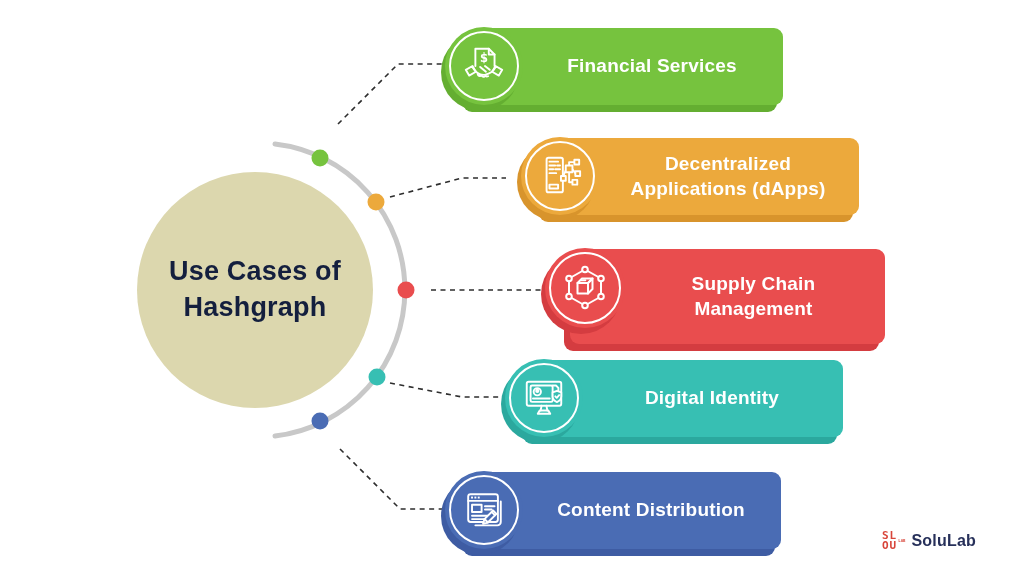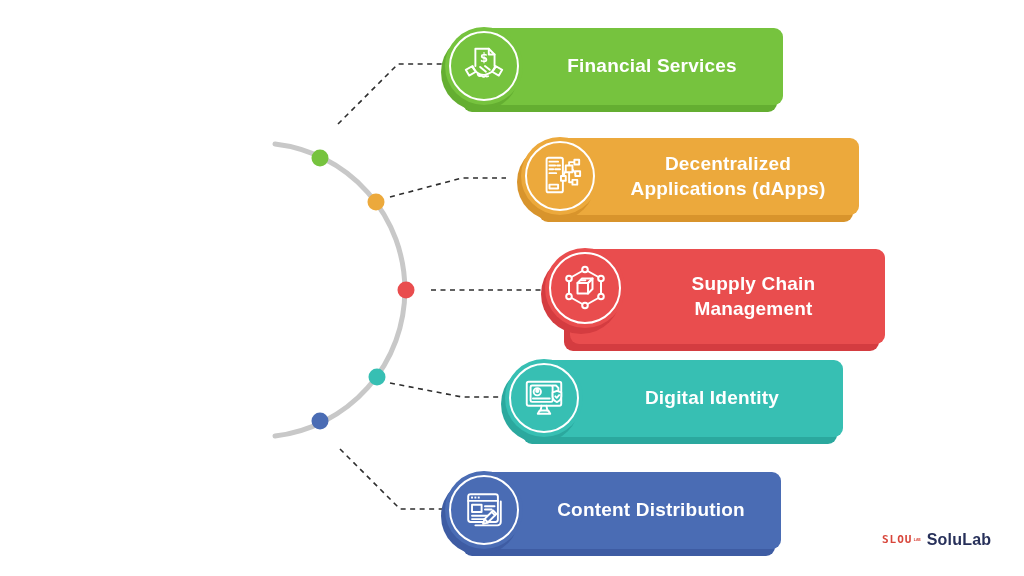--- a/index.html
+++ b/index.html
@@ -44,21 +44,21 @@
   }
   .uc-2 .icon-circle{width:80px;height:80px;left:-25px;top:-1px;}
   .icon-ring{position:absolute;inset:4px;border:2.5px solid #fff;border-radius:50%;}
   .icon-circle svg{position:relative;stroke:#fff;stroke-width:2;fill:none;
     stroke-linecap:round;stroke-linejoin:round;}
   .fillbg{fill:var(--c);}
   .fillwhite{fill:#fff;stroke:none;}
   
   .logo{position:absolute;left:882px;top:531px;display:flex;align-items:center;gap:6px;}
   .logo-mark{display:flex;align-items:center;gap:1px;}
-  .lm-main{display:flex;flex-direction:row;color:var(--logo-red,#d8453a);
+  .lm-main{display:flex;flex-direction:column;color:var(--logo-red,#d8453a);
     font-family:"DejaVu Sans Mono", monospace;font-weight:bold;font-size:11px;line-height:10px;letter-spacing:1px;}
   .lm-side{display:flex;flex-direction:column;color:var(--logo-red,#d8453a);
     font-family:"DejaVu Sans Mono", monospace;font-weight:bold;font-size:4px;line-height:4px;}
   .logo-text{color:var(--logo-navy,#27305a);font-size:16px;font-weight:600;letter-spacing:.2px;}
 </style>
 </head>
 <body>
 
 <div class="canvas" style="--arc: #C8C8C8; --dash: #2E2E2E; --circle-bg: #DCD7AE; --title-color: #141F3E; --logo-red: #D8453A; --logo-navy: #27305A;">
 
@@ -69,20 +69,24 @@
     <path class="dash" d="M431 290 L546 290"></path>
     <path class="dash" d="M390 383 L462 397 L506 397"></path>
     <path class="dash" d="M340 449 L400 509 L448 509"></path>
     <circle class="dot" cx="320" cy="158" r="8.5" style="--c: #76C33E; --cd: #64AE31;"></circle>
     <circle class="dot" cx="376" cy="202" r="8.5" style="--c: #ECA93C; --cd: #D8942C;"></circle>
     <circle class="dot" cx="406" cy="290" r="8.5" style="--c: #E94D4E; --cd: #D43C40;"></circle>
     <circle class="dot" cx="377" cy="377" r="8.5" style="--c: #37BFB3; --cd: #2BA89E;"></circle>
     <circle class="dot" cx="320" cy="421" r="8.5" style="--c: #4A6CB4; --cd: #3E5CA3;"></circle>
   </svg>
 
+  <div class="title-circle">
+    <div class="title-text">Use Cases of
+Hashgraph</div>
+  </div>
 
   <div class="use-case uc-0" style="--c: #76C33E; --cd: #64AE31;">
     <div class="bar">
       <span class="bar-label">Financial Services</span>
     </div>
     <div class="icon-circle">
       <span class="icon-ring"></span>
       <svg width="46" height="46" viewBox="0 0 48 48">
         <path d="M15 24 V6 H29 L35 12 V24"></path>
         <path d="M29 6 V12 H35"></path>

